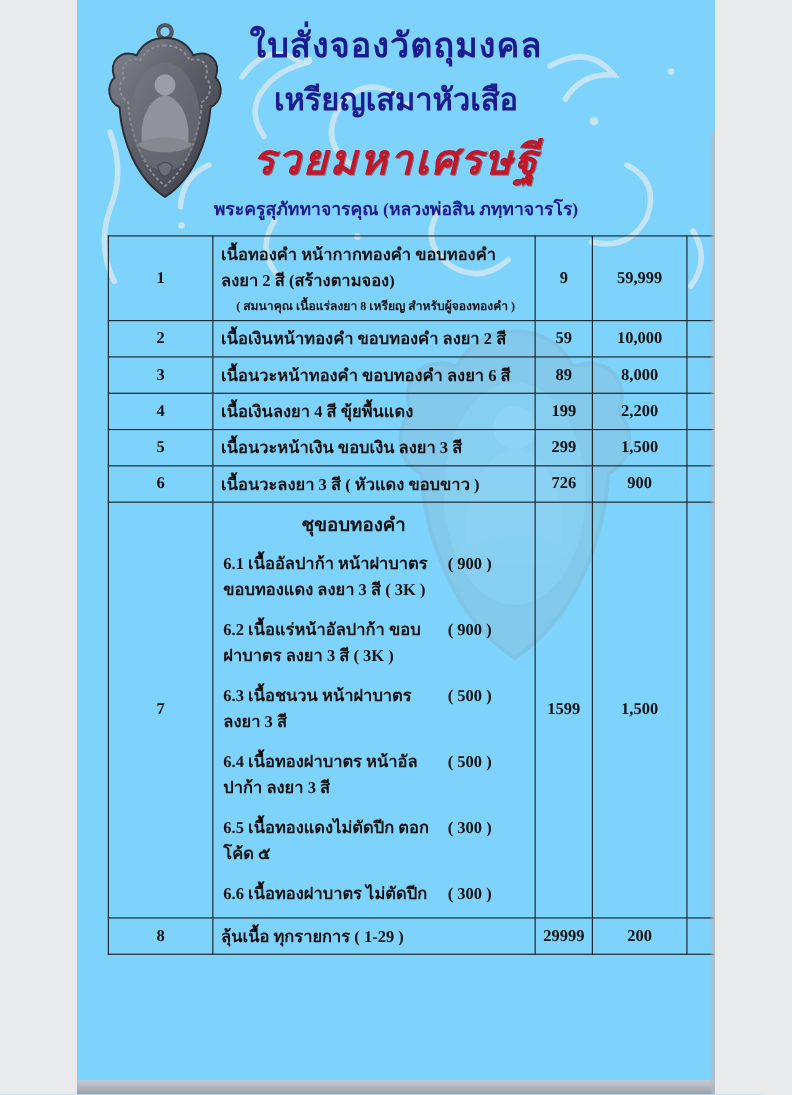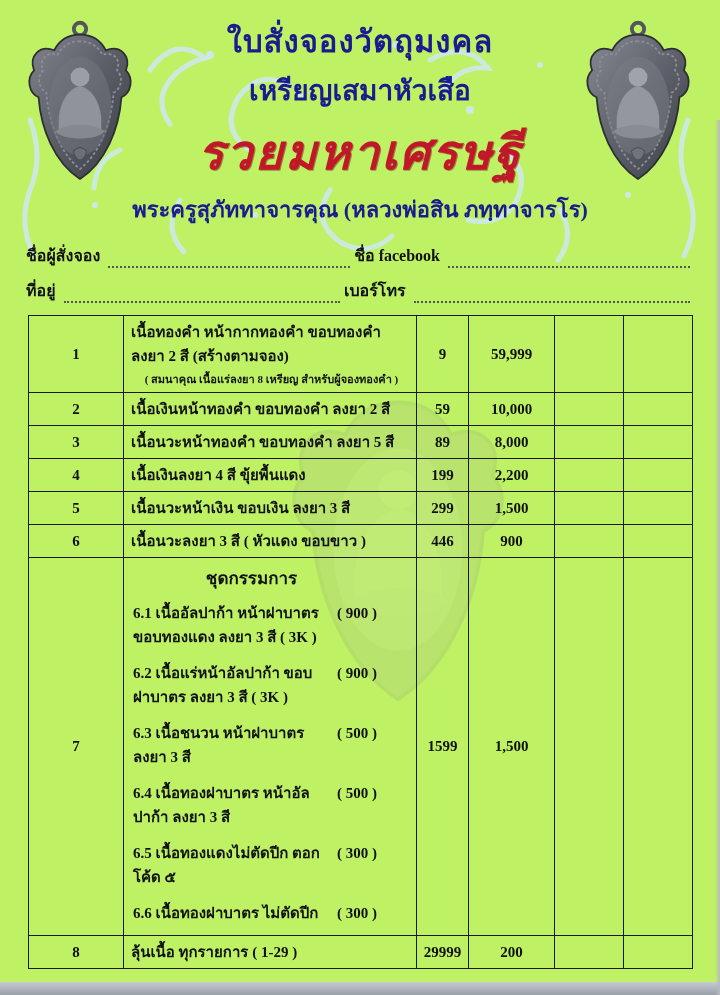--- a/index.html
+++ b/index.html
@@ -1,34 +1,34 @@
 <!DOCTYPE html>
 <html><head>
 <meta charset="utf-8">
 <style>
   * { box-sizing: border-box; margin: 0; padding: 0; }
   html,body { background:#e8eaec; }
   body { font-family: "Liberation Serif", "DejaVu Serif", serif; }
   .page {
-    position: relative; width: 720px; height: 995px; margin: 0 auto;
-    background: #bef264; overflow: hidden; color:#111;
+    position: relative; width: 580px; height: 995px; margin: 0 auto;
+    background: #7dd3fc; overflow: hidden; color:#111;
   }
   .deco { position:absolute; top:0; left:0; z-index:1; pointer-events:none; }
   .photo-edge { position:absolute; left:0; right:0; bottom:0; height:13px;
     background: linear-gradient(#c6cad0, #9aa0a8); z-index:5; }
   .photo-edge-r { position:absolute; right:0; top:120px; bottom:0; width:5px;
     background: linear-gradient(90deg, rgba(170,175,182,0), #b6bac0); z-index:5; }
 
   
   .header { position: relative; z-index:3; text-align:center; padding-top:16px; }
   .h1 { font-size:31px; font-weight:bold; letter-spacing:1px; }
   .h2 { font-size:28px; font-weight:bold; margin-top:2px; }
-  .h3 { font-size:48px; font-weight:bold; font-style:italic; margin-top:2px;
+  .h3 { font-size:38px; font-weight:bold; font-style:italic; margin-top:2px;
         letter-spacing:2px; text-shadow: 1px 1px 0 rgba(120,0,10,.45); }
-  .h4 { font-size:22px; font-weight:bold; margin-top:2px; }
+  .h4 { font-size:16px; font-weight:bold; margin-top:2px; }
   .h5 { font-size:18px; font-weight:bold; margin-top:1px; }
   .blue { color:#1b1b8f; }
   .red  { color:#c01828; }
 
   .amulet { position:absolute; z-index:2; }
   .amulet-left  { left:24px;  top:18px; }
   .amulet-right { left:582px; top:18px; }
 
   
   .formlines { position:relative; z-index:3; margin:16px 26px 0 26px; font-size:16px; font-weight:bold; }
@@ -130,34 +130,20 @@
     </svg>
   </div>
 
   <div class="header">
     <div class="h1 blue">ใบสั่งจองวัตถุมงคล</div>
     <div class="h2 blue">เหรียญเสมาหัวเสือ</div>
     <div class="h3 red">รวยมหาเศรษฐี</div>
     <div class="h4 blue">พระครูสุภัททาจารคุณ (หลวงพ่อสิน ภทฺทาจารโร)</div>
   </div>
 
-  <div class="formlines">
-    <div class="fline">
-      <span class="lbl">ชื่อผู้สั่งจอง</span>
-      <span class="dots" style="max-width:318px"></span>
-      <span class="lbl">ชื่อ facebook</span>
-      <span class="dots"></span>
-    </div>
-    <div class="fline">
-      <span class="lbl">ที่อยู่</span>
-      <span class="dots" style="max-width:460px"></span>
-      <span class="lbl">เบอร์โทร</span>
-      <span class="dots"></span>
-    </div>
-  </div>
 
   <div class="tablewrap">
     <div class="watermark">
       <svg width="230" height="350" viewBox="0 0 100 152">
         <path d="M50,14 C38,14 31,20 27,28 C14,23 4,33 9,46 C2,53 4,66 13,70 C15,98 27,128 50,143 C73,128 85,98 87,70 C96,66 98,53 91,46 C96,33 86,23 73,28 C69,20 62,14 50,14 Z" fill="#9a9da6" stroke="#7c7f88" stroke-width="1.6"></path>
         <ellipse cx="50" cy="78" rx="28" ry="44" fill="#b9bcc4"></ellipse>
         <circle cx="50" cy="52" r="8.5" fill="#d2d5db"></circle>
         <path d="M50,60 C39,63 33,73 31,88 L31,98 C40,104 60,104 69,98 L69,88 C67,73 61,63 50,60 Z" fill="#c8cbd2"></path>
         <path d="M28,100 C40,93 60,93 72,100 C67,109 33,109 28,100 Z" fill="#bfc2c9"></path>
       </svg>
@@ -190,21 +176,21 @@
         <td class="num">2</td>
         <td class="item">เนื้อเงินหน้าทองคำ ขอบทองคำ ลงยา 2 สี</td>
         <td class="num">59</td>
         <td class="num">10,000</td>
         <td></td>
         <td></td>
       </tr>
 
       <tr class="row-std">
         <td class="num">3</td>
-        <td class="item">เนื้อนวะหน้าทองคำ ขอบทองคำ ลงยา 5 สี</td>
+        <td class="item">เนื้อนวะหน้าทองคำ ขอบทองคำ ลงยา 6 สี</td>
         <td class="num">89</td>
         <td class="num">8,000</td>
         <td></td>
         <td></td>
       </tr>
 
       <tr class="row-std">
         <td class="num">4</td>
         <td class="item">เนื้อเงินลงยา 4 สี ขุ้ยพื้นแดง</td>
         <td class="num">199</td>
@@ -218,30 +204,30 @@
         <td class="item">เนื้อนวะหน้าเงิน ขอบเงิน ลงยา 3 สี</td>
         <td class="num">299</td>
         <td class="num">1,500</td>
         <td></td>
         <td></td>
       </tr>
 
       <tr class="row-std">
         <td class="num">6</td>
         <td class="item">เนื้อนวะลงยา 3 สี ( หัวแดง ขอบขาว )</td>
-        <td class="num">446</td>
+        <td class="num">726</td>
         <td class="num">900</td>
         <td></td>
         <td></td>
       </tr>
 
       <tr>
         <td class="num">7</td>
         <td class="item">
-          <div class="grp-title">ชุดกรรมการ</div>
+          <div class="grp-title">ชุขอบทองคำ</div>
           <div class="grp-line">
             <span class="glabel">6.1 เนื้ออัลปาก้า หน้าฝาบาตร ขอบทองแดง ลงยา 3 สี ( 3K )</span>
             <span class="gamt">( 900 )</span>
           </div>
           <div class="grp-line">
             <span class="glabel">6.2 เนื้อแร่หน้าอัลปาก้า ขอบฝาบาตร ลงยา 3 สี ( 3K )</span>
             <span class="gamt">( 900 )</span>
           </div>
           <div class="grp-line">
             <span class="glabel">6.3 เนื้อชนวน หน้าฝาบาตร  ลงยา 3 สี</span>

